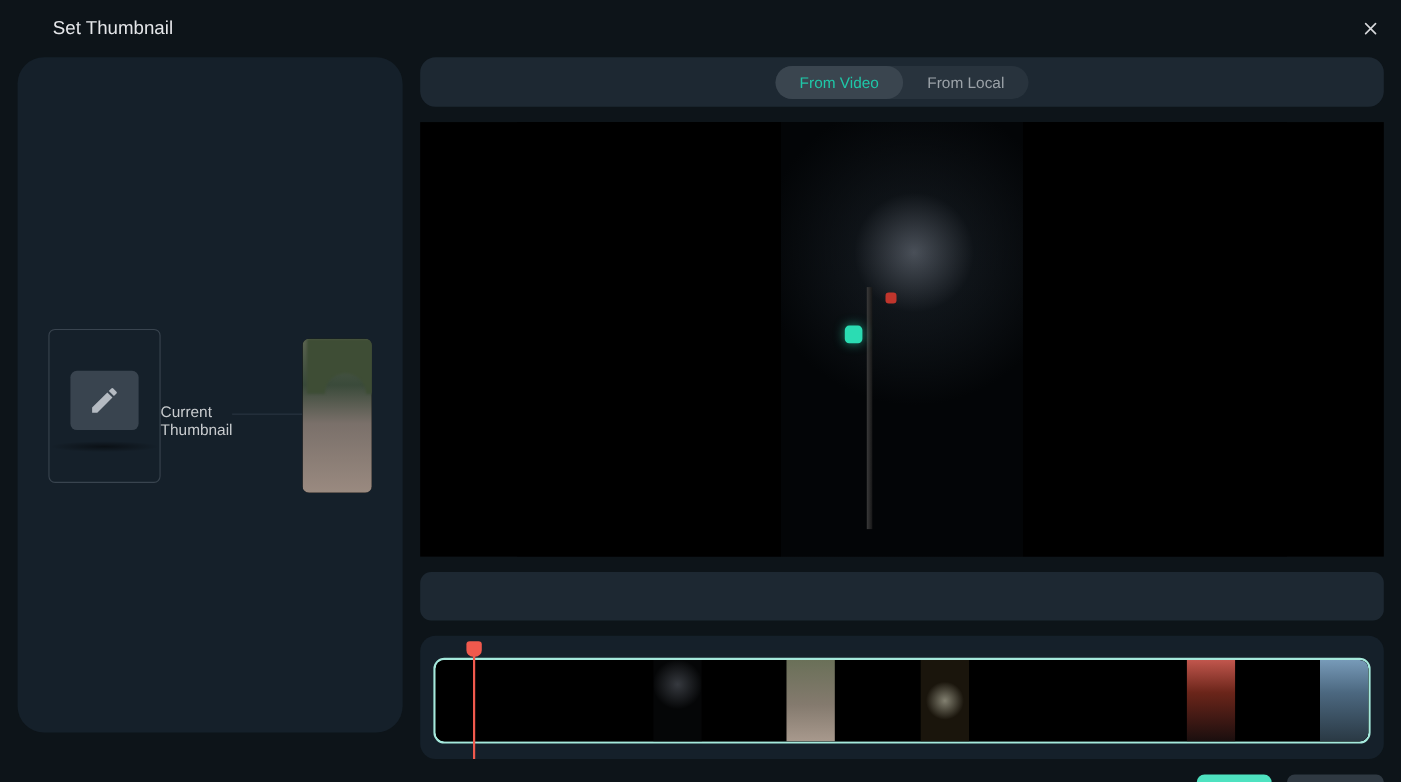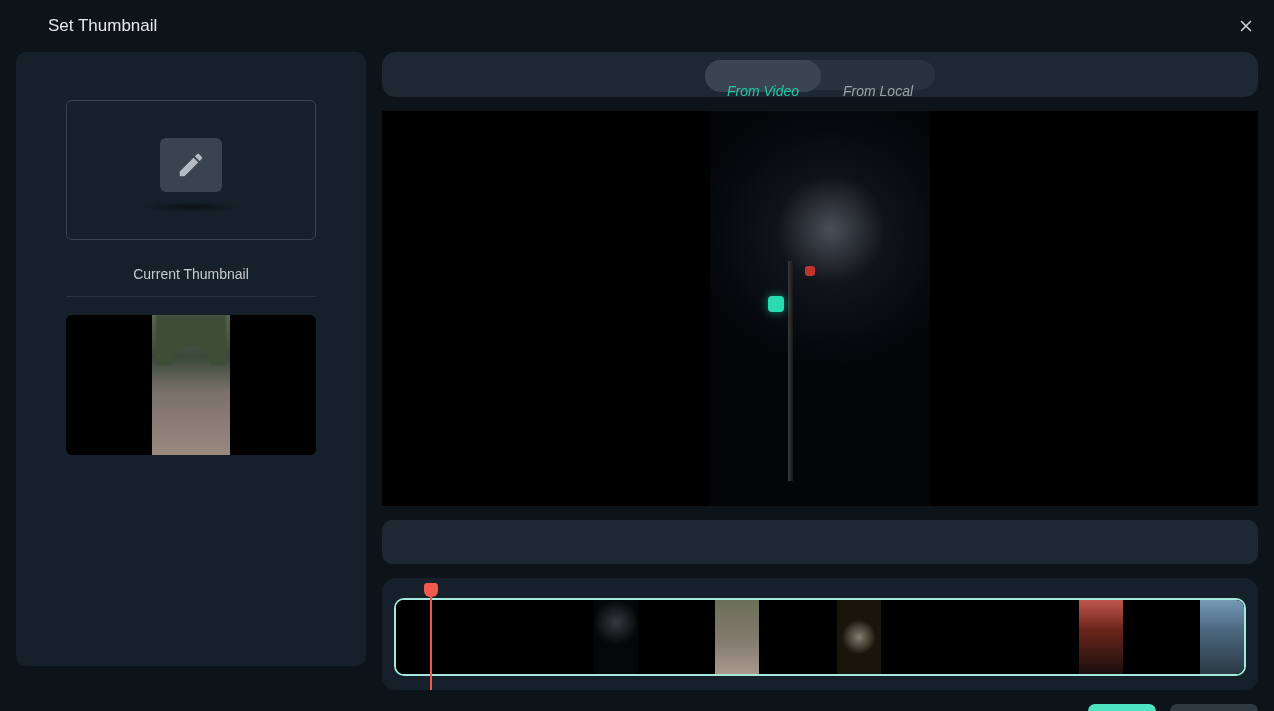--- a/index.html
+++ b/index.html
@@ -32,25 +32,25 @@
   align-items: center;
   justify-content: center;
 }
 .close-btn svg { width: 18px; height: 18px; }
 
 .content { display: flex; gap: 16px; }
 
 .left-panel {
   width: 350px;
   background: #15202a;
-  border-radius: 10px;
+  border-radius: 24px;
   padding: 48px 28px 28px;
   height: 614px;
   display: flex;
-  flex-direction: column;
+  flex-direction: row;
   align-items: center;
 }
 .thumb-box {
   width: 250px;
   height: 140px;
   border: 1px solid #39444f;
   border-radius: 6px;
   display: flex;
   flex-direction: column;
   align-items: center;
@@ -123,27 +123,26 @@
   justify-content: center;
   align-items: center;
 }
 .tabs {
   display: flex;
   background: #28333d;
   border-radius: 20px;
   height: 30px;
 }
 .tab {
-  padding: 16px 22px;
+  padding: 0 22px;
   border-radius: 20px;
   font-size: 14px;
   line-height: 30px;
   cursor: pointer;
   color: #9ba2a8;
-  font-style: italic;
 }
 .tab.active {
   background: #3a454f;
   color: #1fc7a8;
   font-weight: 500;
 }
 
 .preview-area {
   height: 395px;
   background: #000;

